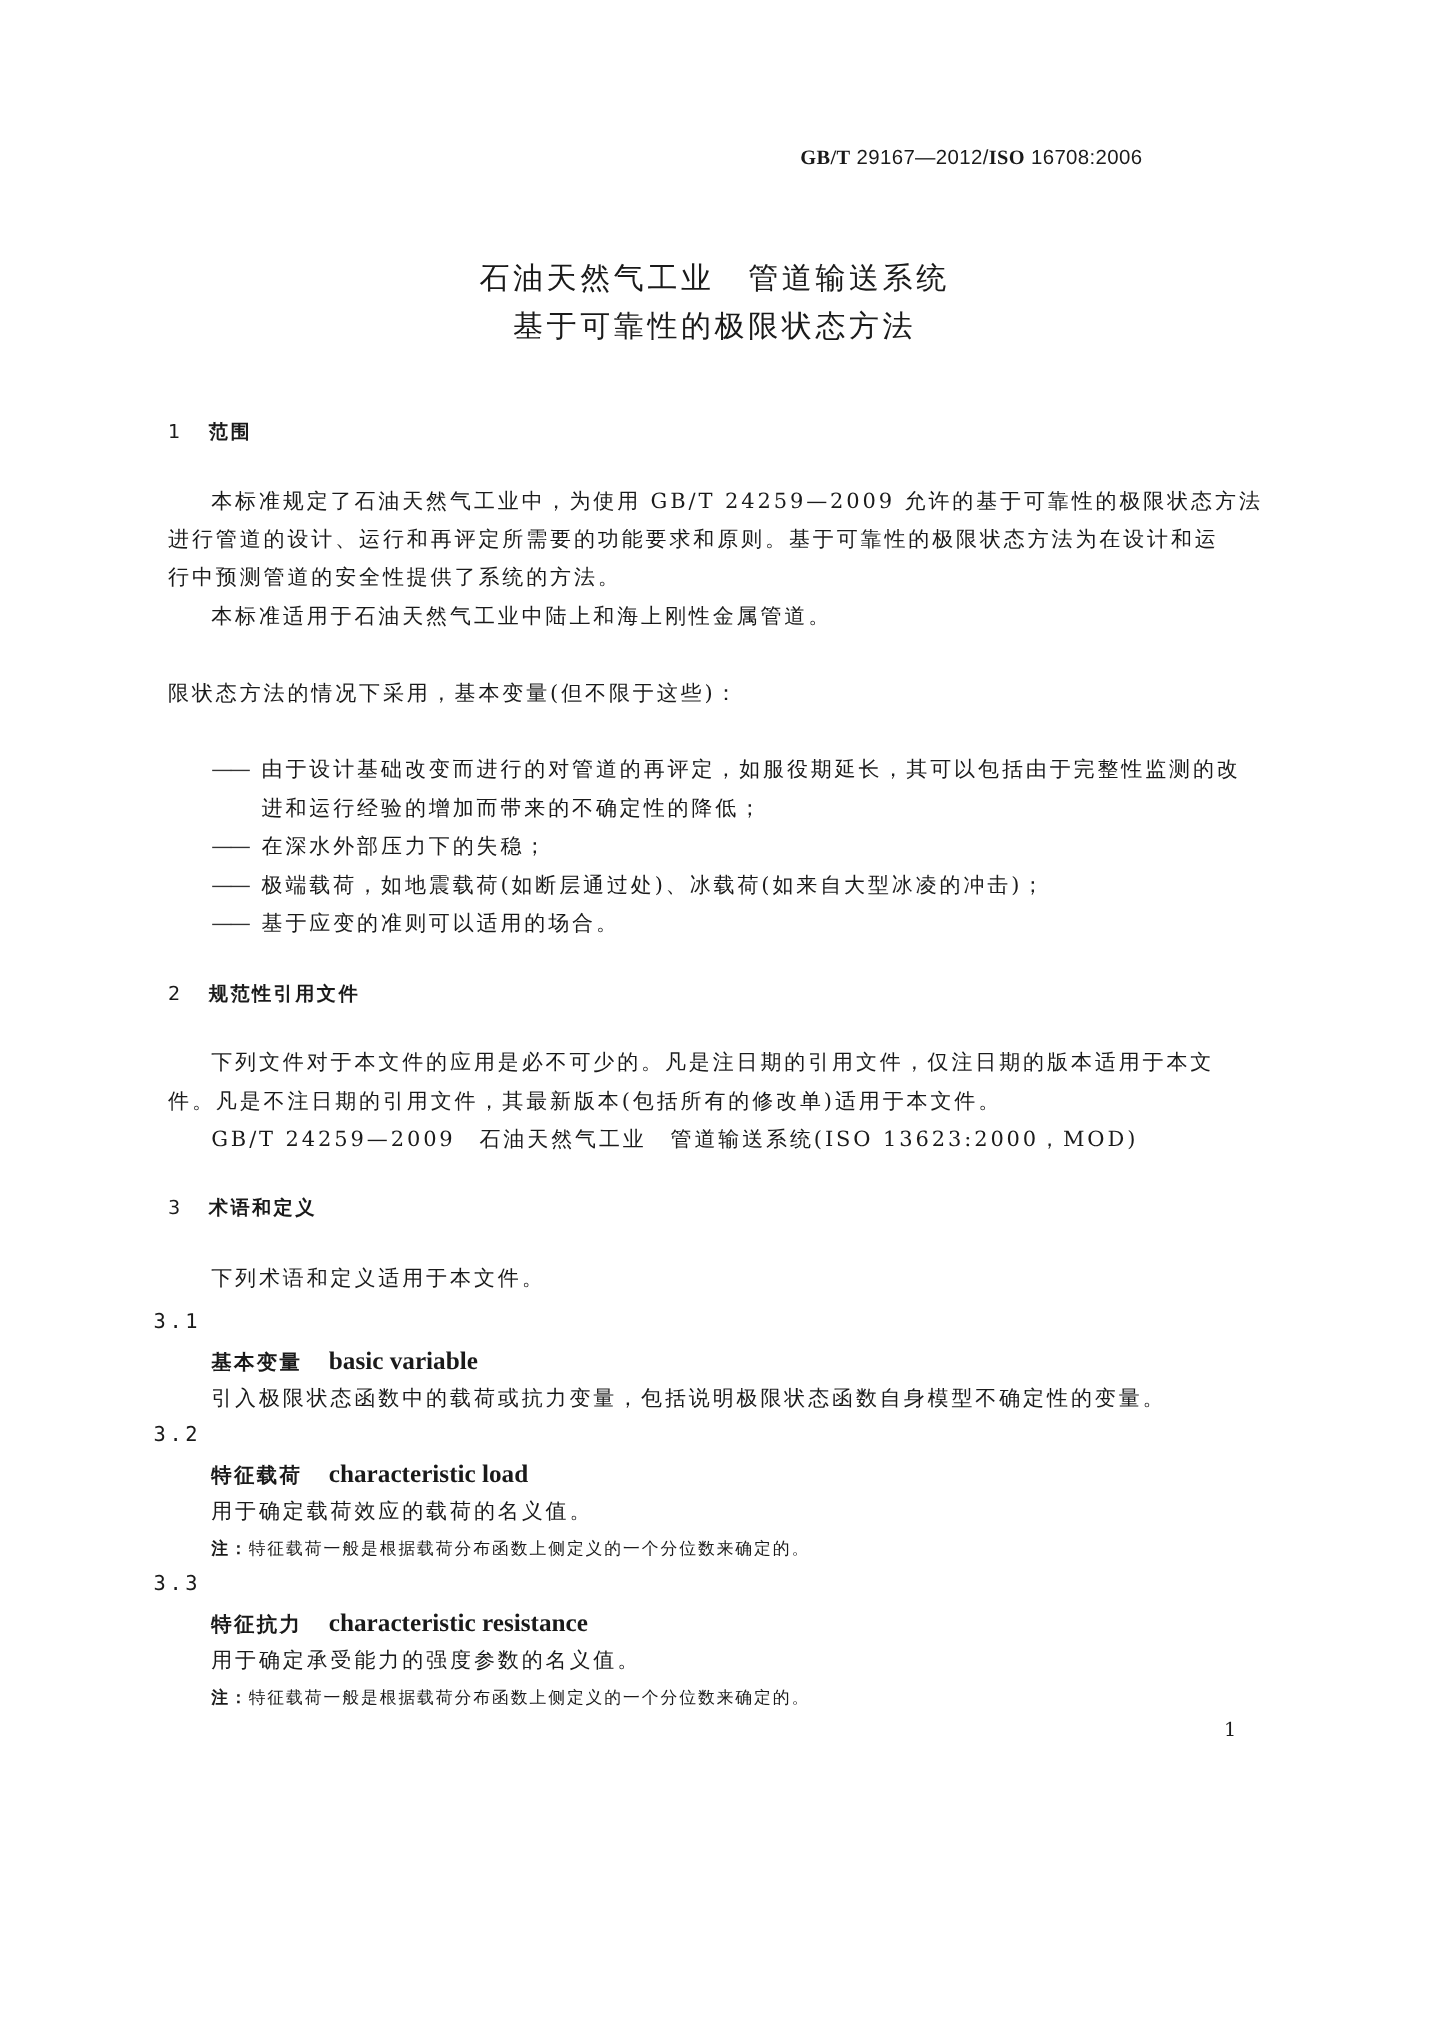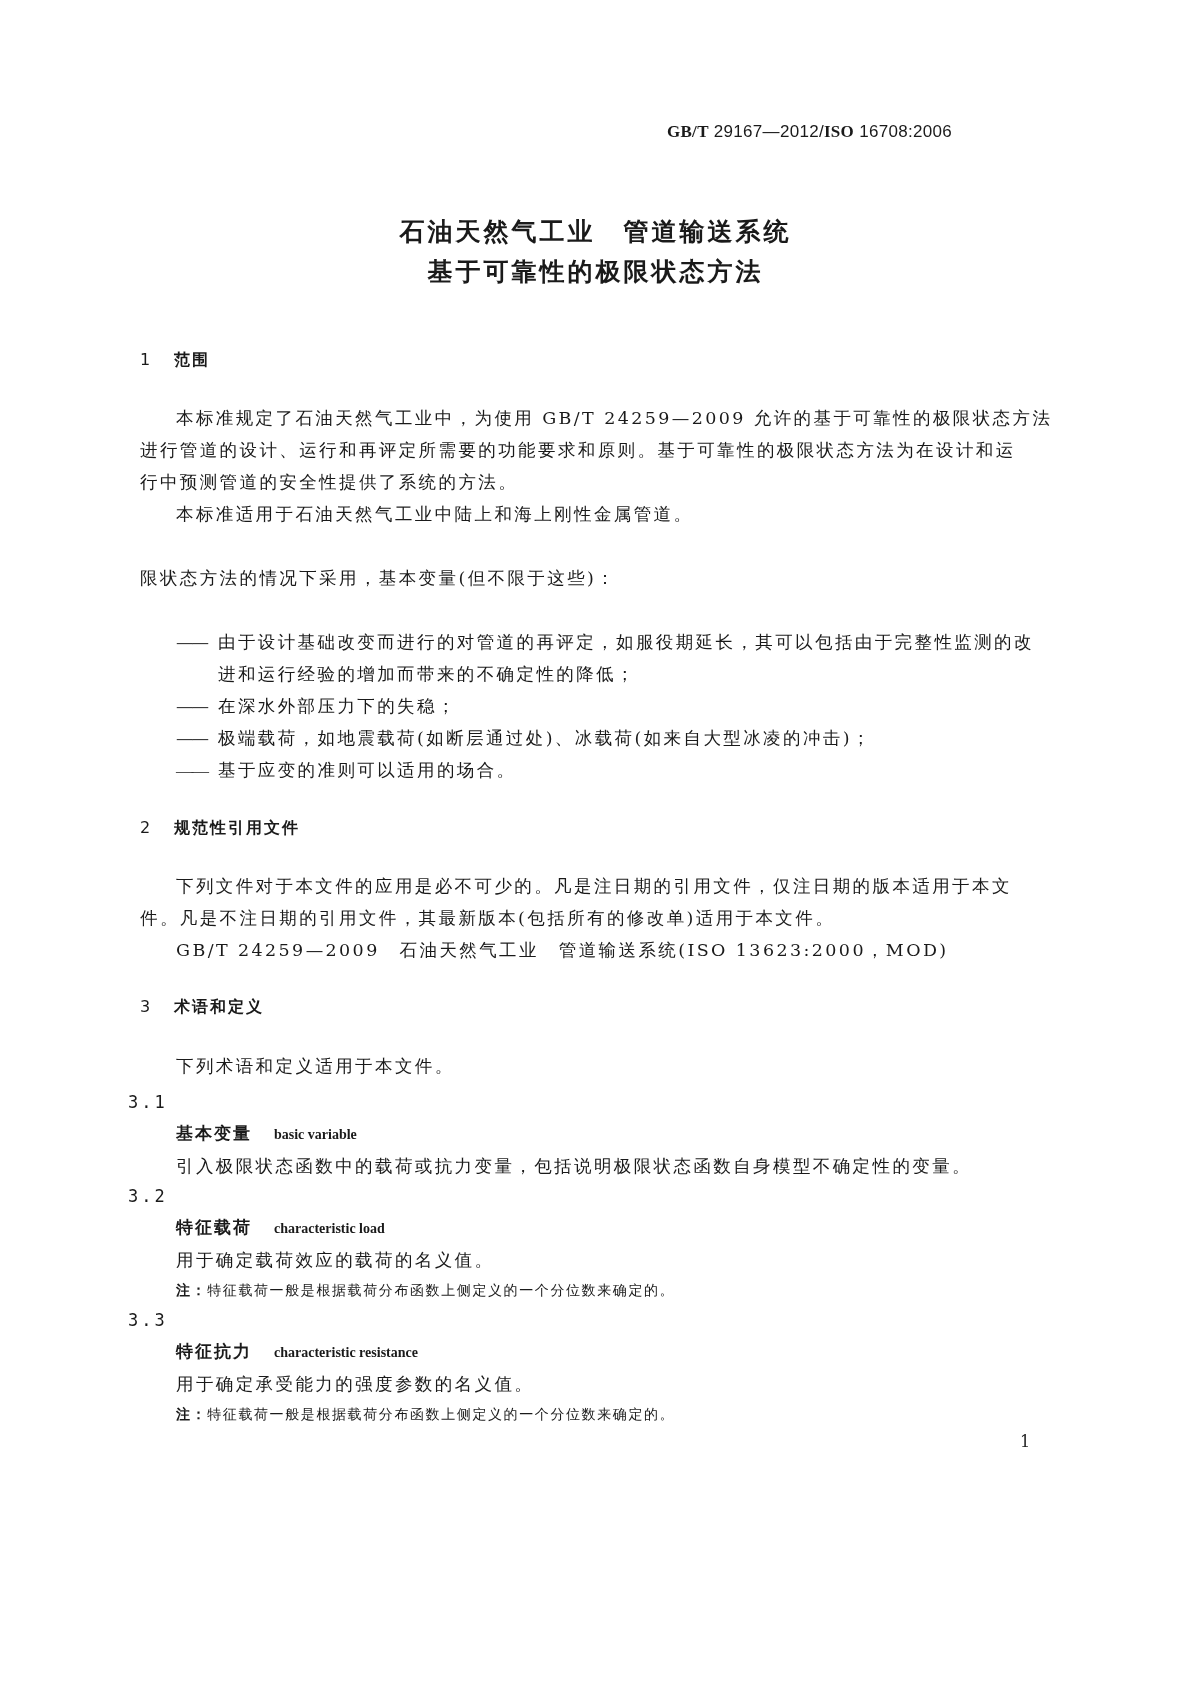--- a/index.html
+++ b/index.html
@@ -3,29 +3,29 @@
 <meta charset="utf-8">
 <style>
   html, body { margin: 0; padding: 0; background: #ffffff; }
   body { width: 1191px; height: 1684px; position: relative; overflow: hidden;
          color: #1a1a1a; font-family: "DejaVu Serif", "Liberation Serif", serif; }
   .page { position: absolute; left: 0; top: 0; width: 1062px; height: 1684px; }
   .abs { position: absolute; white-space: nowrap; }
   .header-std { right: 110px; top: 122px; font-size: 17px; letter-spacing: 0.3px;
                 font-family: "Liberation Sans", "DejaVu Sans", sans-serif; }
   .header-std .b { font-weight: bold; font-family: "Liberation Serif", serif; }
-  .title { left: 0; width: 1191px; text-align: center; font-size: 25px; font-weight: bold;
+  .title { left: 0; width: 1191px; text-align: center; font-size: 25px; font-weight: normal;
            letter-spacing: 3px; font-family: "DejaVu Sans", "Liberation Sans", sans-serif; }
   .sec { left: 140px; font-size: 16px; font-family: "DejaVu Sans", "Liberation Sans", sans-serif; }
   .sec .num { display: inline-block; width: 34px; }
   .sec .t { font-weight: bold; letter-spacing: 2px; }
   .para { font-size: 17.5px; letter-spacing: 2.4px; line-height: 32px; }
   .dash { display: inline-block; width: 42px; letter-spacing: -2px; color: #333; }
   .term { left: 176px; font-size: 17px; font-weight: bold; font-family: "DejaVu Sans", sans-serif; letter-spacing: 2px; }
-  .term .en { font-family: "Liberation Serif", serif; letter-spacing: 0; margin-left: 22px; font-size: 14px; }
+  .term .en { font-family: "Liberation Serif", serif; letter-spacing: 0; margin-left: 22px; font-size: 21px; }
   .note { left: 176px; font-size: 14px; letter-spacing: 1.6px; }
   .note .lbl { font-weight: bold; font-family: "DejaVu Sans", sans-serif; }
   .tnum { left: 128px; font-size: 17px; font-family: "DejaVu Sans Mono", "Liberation Mono", monospace; letter-spacing: 3px; }
   .pageno { left: 1024px; top: 1565px; font-size: 16px; }
 </style>
 </head>
 <body>
 
 <div class="page">
 
@@ -51,21 +51,21 @@
   <div class="abs para" style="left:176px; top:626px;">
     <span class="dash">——</span><span>由于设计基础改变而进行的对管道的再评定，如服役期延长，其可以包括由于完整性监测的改</span>
   </div>
   <div class="abs para" style="left:218px; top:658px;">进和运行经验的增加而带来的不确定性的降低；</div>
   <div class="abs para" style="left:176px; top:690px;">
     <span class="dash">——</span><span>在深水外部压力下的失稳；</span>
   </div>
   <div class="abs para" style="left:176px; top:722px;">
     <span class="dash">——</span><span>极端载荷，如地震载荷(如断层通过处)、冰载荷(如来自大型冰凌的冲击)；</span>
   </div>
-  <div class="abs para" style="left:176px; top:754px;font-family:Liberation Serif, serif;">
+  <div class="abs para" style="left:176px; top:754px;">
     <span class="dash">——</span><span>基于应变的准则可以适用的场合。</span>
   </div>
 
   <div class="abs sec" style="top:818px;">
     <span class="num">2</span><span class="t">规范性引用文件</span>
   </div>
   <div class="abs para" style="left:176px; top:870px;">下列文件对于本文件的应用是必不可少的。凡是注日期的引用文件，仅注日期的版本适用于本文</div>
   <div class="abs para" style="left:140px; top:902px;">件。凡是不注日期的引用文件，其最新版本(包括所有的修改单)适用于本文件。</div>
   <div class="abs para" style="left:176px; top:934px;">GB/T 24259—2009　石油天然气工业　管道输送系统(ISO 13623:2000，MOD)</div>
 

